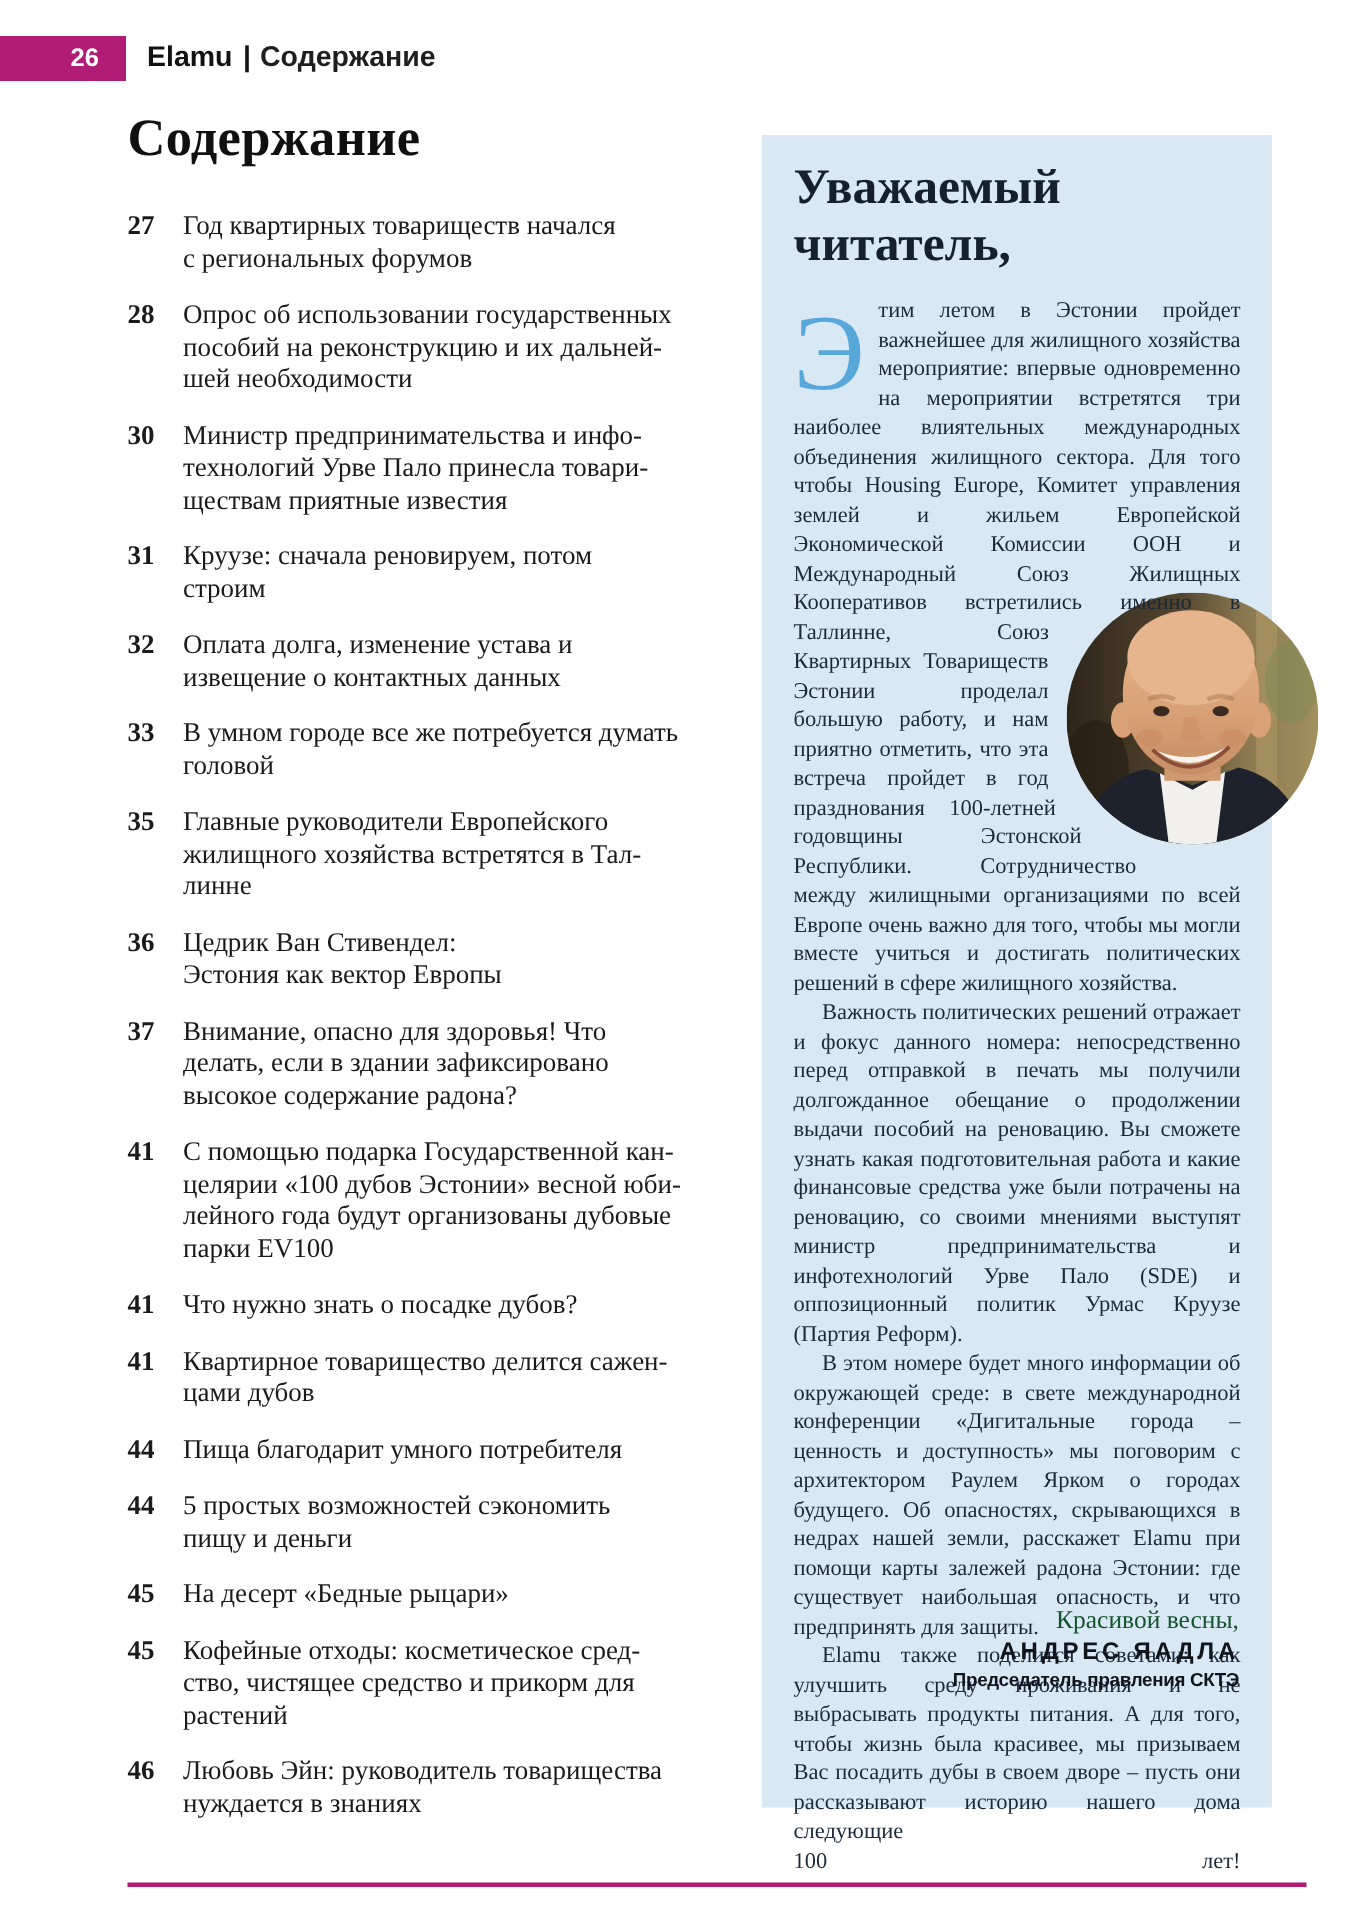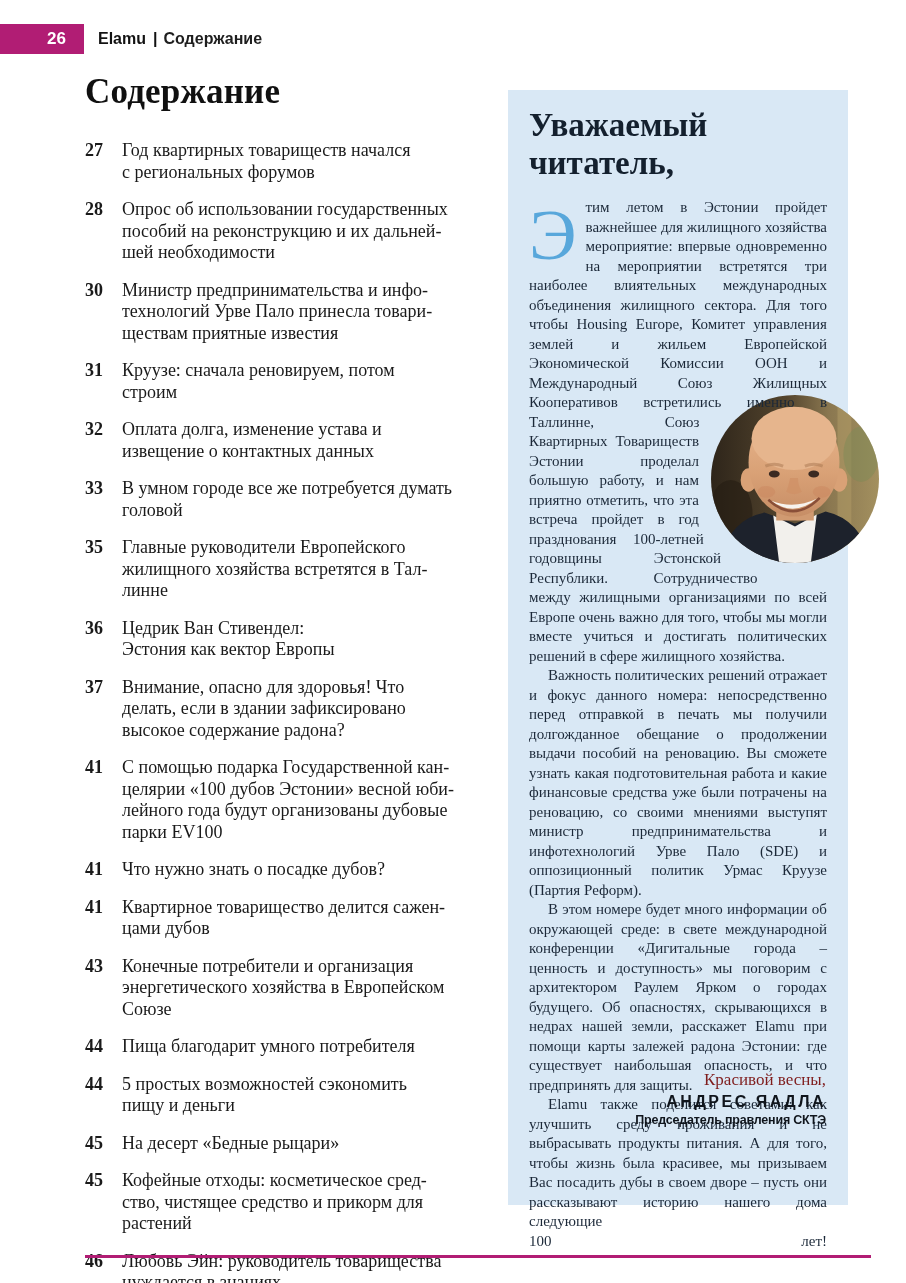--- a/index.html
+++ b/index.html
@@ -5,21 +5,21 @@
   html,body{margin:0;padding:0;background:#ffffff;}
   .page{position:relative;width:906px;height:1283px;background:#ffffff;overflow:hidden;
         font-family:"Liberation Serif",serif;color:#1c1c1c;}
 
   
   .topbar{position:absolute;left:0;top:24px;height:30px;display:flex;align-items:center;}
   .pagenum-box{width:84px;height:30px;background:#b11d74;color:#ffffff;
                font-family:"Liberation Sans",sans-serif;font-weight:700;font-size:17px;
                display:flex;align-items:center;justify-content:flex-end;padding-right:18px;
                box-sizing:border-box;text-align:right;}
-  .crumb{margin-left:14px;font-family:"Liberation Sans",sans-serif;font-size:16px;color:#121212;}
+  .crumb{margin-left:14px;font-family:"Liberation Sans",sans-serif;font-size:19px;color:#121212;}
   .crumb .brand{font-weight:800;}
   .crumb .pipe{font-weight:800;margin:0 6px 0 7px;}
   .crumb .section{font-weight:700;color:#1e1e1e;}
 
   
   .toc{position:absolute;left:85px;top:72px;width:420px;}
   .toc h1{margin:0;font-size:35px;line-height:40px;font-weight:700;color:#101010;
           font-family:"Liberation Serif",serif;letter-spacing:.2px;}
   .toc ul{list-style:none;margin:28px 0 0 0;padding:0;}
   .toc-entry{display:flex;margin:16px 0 12px 0;font-size:18px;line-height:21.5px;color:#1a1a1a;}
@@ -36,21 +36,21 @@
   .letter-body p.ind{text-indent:19px;}
   .dropcap{float:left;font-size:72px;line-height:64px;padding:5px 9px 0 0;color:#58a7db;
            font-family:"Liberation Serif",serif;}
   .photo-float{float:right;width:168px;height:168px;margin:2px -52px 6px 12px;
                border-radius:50%;overflow:hidden;shape-outside:circle(88px at 84px 84px);
                shape-margin:7px;display:block;}
   .photo-float svg{display:block;width:168px;height:168px;}
   .p4-lastline{display:flex;justify-content:space-between;}
 
   .signature{position:absolute;right:22px;bottom:78px;text-align:right;}
-  .sig1{font-size:17px;color:#7f1d1d;font-family:"Liberation Serif",serif;}
+  .sig1{font-size:17px;color:#14532d;font-family:"Liberation Serif",serif;}
   .sig2{font-size:16px;font-weight:700;letter-spacing:2.5px;color:#10151c;
         font-family:"Liberation Sans",sans-serif;margin-top:3px;}
   .sig3{font-size:12.5px;font-weight:700;letter-spacing:-0.2px;color:#10151c;
         font-family:"Liberation Sans",sans-serif;margin-top:2px;}
 
   
   .bottom-rule{position:absolute;left:85px;top:1255px;width:786px;height:3px;background:#b11d74;}
 </style>
 </head>
 <body>
@@ -139,26 +139,20 @@
       <span class="num">41</span>
       <span class="t">Что нужно знать о посадке дубов?</span>
     </li>
 
     <li class="toc-entry">
       <span class="num">41</span>
       <span class="t">Квартирное товарищество делится сажен-
 цами дубов</span>
     </li>
 
-    <li class="toc-entry">
-      <span class="num">43</span>
-      <span class="t">Конечные потребители и организация
-энергетического хозяйства в Европейском
-Союзе</span>
-    </li>
 
     <li class="toc-entry">
       <span class="num">44</span>
       <span class="t">Пища благодарит умного потребителя</span>
     </li>
 
     <li class="toc-entry">
       <span class="num">44</span>
       <span class="t">5 простых возможностей сэкономить
 пищу и деньги</span>

